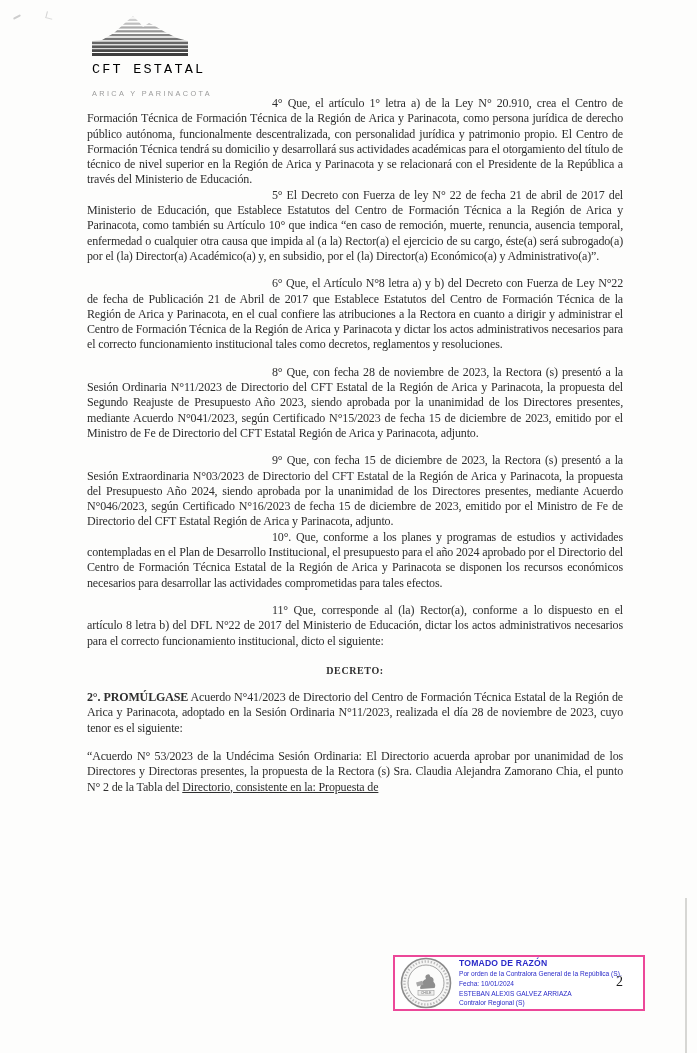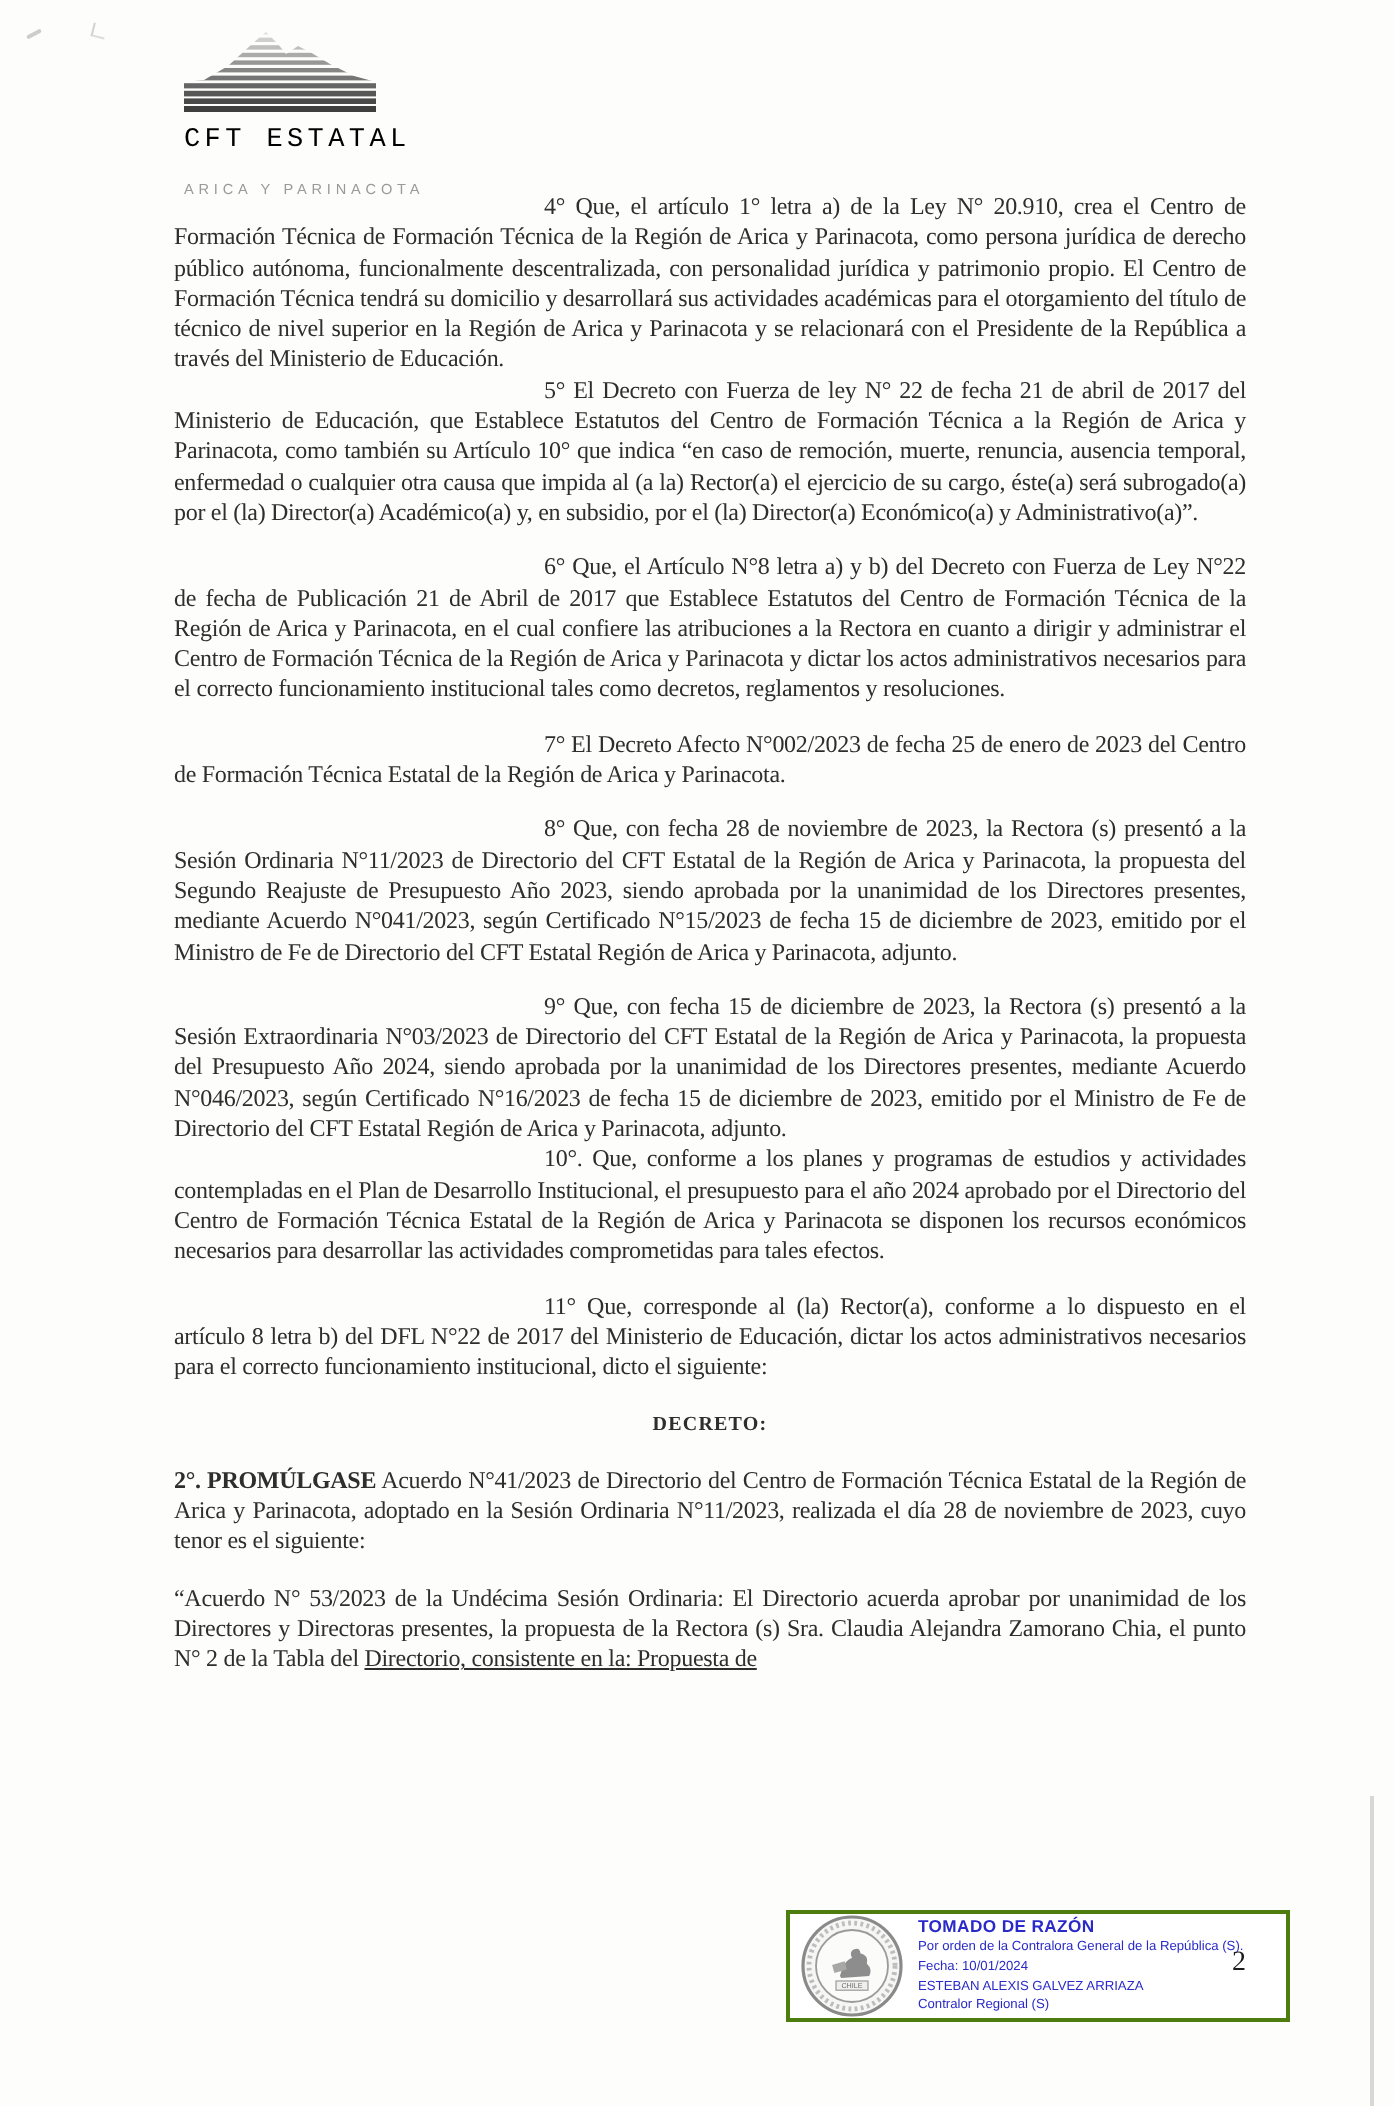--- a/index.html
+++ b/index.html
@@ -35,21 +35,21 @@
     margin:14px 0 12px 0;text-align:center;font-weight:bold;
     font-size:10px;letter-spacing:0.6px;text-indent:0;
   }
   .promulgase{margin:0;text-indent:0;}
   .lead-bold{font-weight:bold;}
   .quote{margin-top:13px;text-indent:0;}
   .underlined{text-decoration:underline;}
   
   .stamp{
     position:absolute;left:393px;top:955px;width:252px;height:56px;
-    background:#ffffff;border:2px solid #4d7c0f;z-index:5;
+    background:#ffffff;border:2px solid #ec4899;z-index:5;
     display:flex;align-items:center;gap:7px;padding:2px 5px;box-sizing:border-box;
   }
   .stamp-text{
     font-family:"Liberation Sans","DejaVu Sans",sans-serif;
     color:#2a2ac8;flex:1;min-width:0;
   }
   .stamp-title{font-size:8.6px;font-weight:bold;letter-spacing:0.2px;line-height:11px;}
   .stamp-line{font-size:6.6px;line-height:9.6px;white-space:nowrap;}
   .seal{flex:0 0 auto;}
   .page-number{
@@ -86,21 +86,20 @@
     </g>
   </svg>
   <div class="logo-title">CFT ESTATAL</div>
   <div class="logo-subtitle">ARICA Y PARINACOTA</div>
 </div>
 
 <div class="content">
   <p class="par">4° Que, el artículo 1° letra a) de la Ley N° 20.910, crea el Centro de Formación Técnica de Formación Técnica de la Región de Arica y Parinacota, como persona jurídica de derecho público autónoma, funcionalmente descentralizada, con personalidad jurídica y patrimonio propio. El Centro de Formación Técnica tendrá su domicilio y desarrollará sus actividades académicas para el otorgamiento del título de técnico de nivel superior en la Región de Arica y Parinacota y se relacionará con el Presidente de la República a través del Ministerio de Educación.</p>
   <p class="par">5° El Decreto con Fuerza de ley N° 22 de fecha 21 de abril de 2017 del Ministerio de Educación, que Establece Estatutos del Centro de Formación Técnica a la Región de Arica y Parinacota, como también su Artículo 10° que indica “en caso de remoción, muerte, renuncia, ausencia temporal, enfermedad o cualquier otra causa que impida al (a la) Rector(a) el ejercicio de su cargo, éste(a) será subrogado(a) por el (la) Director(a) Académico(a) y, en subsidio, por el (la) Director(a) Económico(a) y Administrativo(a)”.</p>
   <p class="par gap">6° Que, el Artículo N°8 letra a) y b) del Decreto con Fuerza de Ley N°22 de fecha de Publicación 21 de Abril de 2017 que Establece Estatutos del Centro de Formación Técnica de la Región de Arica y Parinacota, en el cual confiere las atribuciones a la Rectora en cuanto a dirigir y administrar el Centro de Formación Técnica de la Región de Arica y Parinacota y dictar los actos administrativos necesarios para el correcto funcionamiento institucional tales como decretos, reglamentos y resoluciones.</p>
-  <p class="par gap">7° El Decreto Afecto N°002/2023 de fecha 25 de enero de 2023 del Centro de Formación Técnica Estatal de la Región de Arica y Parinacota.</p>
   <p class="par gap">8° Que, con fecha 28 de noviembre de 2023, la Rectora (s) presentó a la Sesión Ordinaria N°11/2023 de Directorio del CFT Estatal de la Región de Arica y Parinacota, la propuesta del Segundo Reajuste de Presupuesto Año 2023, siendo aprobada por la unanimidad de los Directores presentes, mediante Acuerdo N°041/2023, según Certificado N°15/2023 de fecha 15 de diciembre de 2023, emitido por el Ministro de Fe de Directorio del CFT Estatal Región de Arica y Parinacota, adjunto.</p>
   <p class="par gap">9° Que, con fecha 15 de diciembre de 2023, la Rectora (s) presentó a la Sesión Extraordinaria N°03/2023 de Directorio del CFT Estatal de la Región de Arica y Parinacota, la propuesta del Presupuesto Año 2024, siendo aprobada por la unanimidad de los Directores presentes, mediante Acuerdo N°046/2023, según Certificado N°16/2023 de fecha 15 de diciembre de 2023, emitido por el Ministro de Fe de Directorio del CFT Estatal Región de Arica y Parinacota, adjunto.</p>
   <p class="par">10°. Que, conforme a los planes y programas de estudios y actividades contempladas en el Plan de Desarrollo Institucional, el presupuesto para el año 2024 aprobado por el Directorio del Centro de Formación Técnica Estatal de la Región de Arica y Parinacota se disponen los recursos económicos necesarios para desarrollar las actividades comprometidas para tales efectos.</p>
   <p class="par gap">11° Que, corresponde al (la) Rector(a), conforme a lo dispuesto en el artículo 8 letra b) del DFL N°22 de 2017 del Ministerio de Educación, dictar los actos administrativos necesarios para el correcto funcionamiento institucional, dicto el siguiente:</p>
 
   <p class="decreto-heading">DECRETO:</p>
 
   <p class="promulgase"><span class="lead-bold">2°. PROMÚLGASE</span><span> Acuerdo N°41/2023 de Directorio del Centro de Formación Técnica Estatal de la Región de Arica y Parinacota, adoptado en la Sesión Ordinaria N°11/2023, realizada el día 28 de noviembre de 2023, cuyo tenor es el siguiente:</span></p>
 
   <p class="quote"><span>“Acuerdo N° 53/2023 de la Undécima Sesión Ordinaria: El Directorio acuerda aprobar por unanimidad de los Directores y Directoras presentes, la propuesta de la Rectora (s) Sra. Claudia Alejandra Zamorano Chia, el punto N° 2 de la Tabla del </span><span class="underlined">Directorio, consistente en la:  Propuesta de</span></p>

